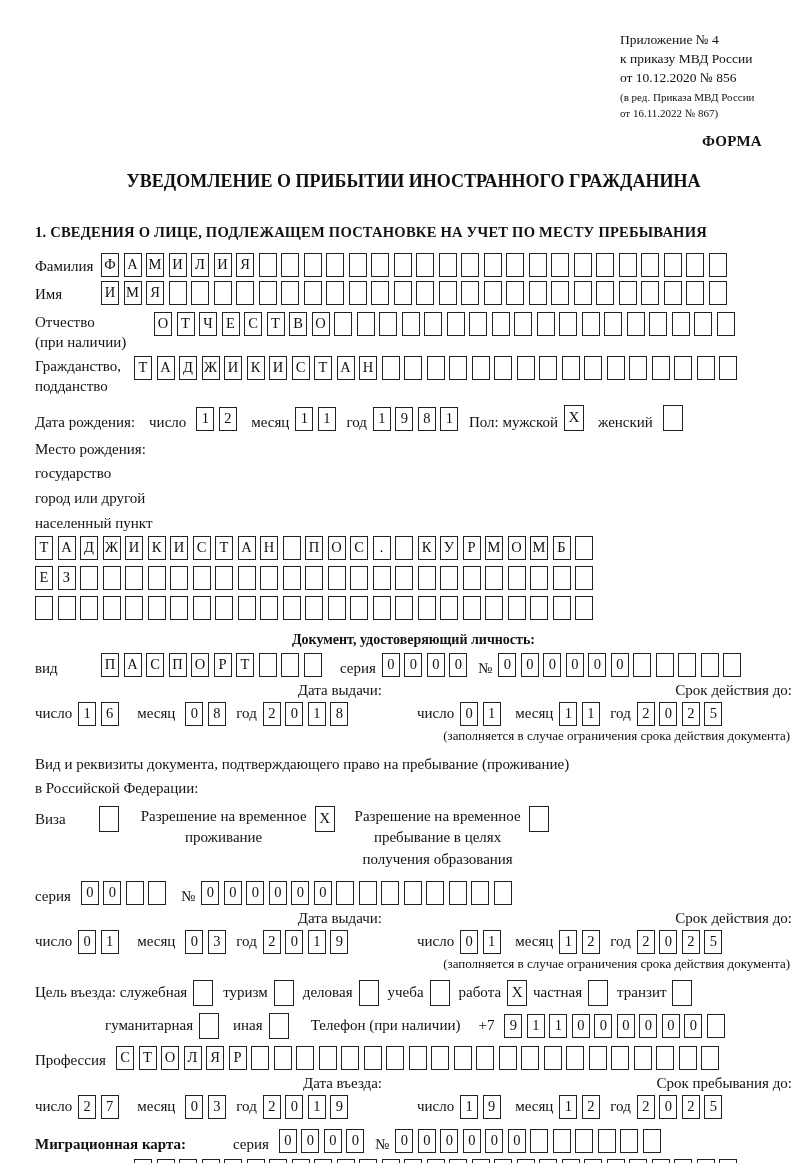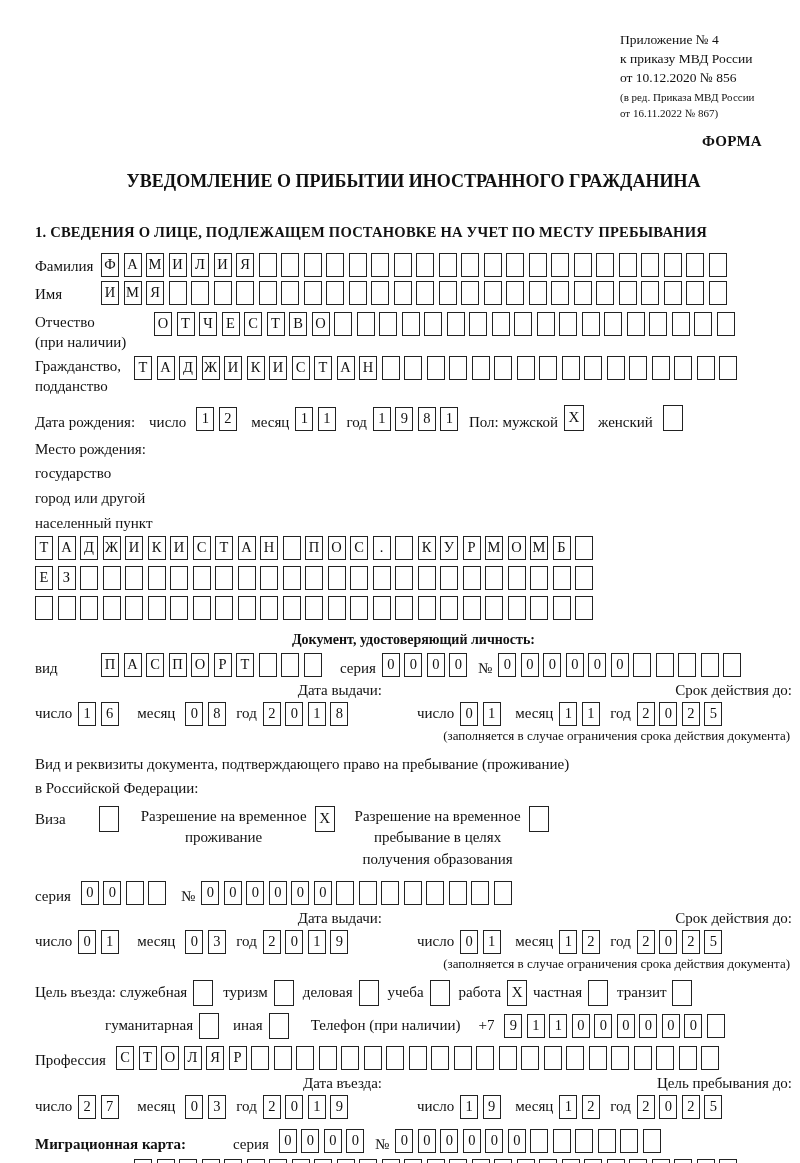--- a/index.html
+++ b/index.html
@@ -278,21 +278,21 @@
       <div class="dline">
         <span class="mr6">число</span>
         <span class="cells mr14"><span class="cell">2</span><span class="cell">7</span></span>
         <span class="mr10">месяц</span>
         <span class="cells mr6"><span class="cell">0</span><span class="cell">3</span></span>
         <span class="mr6">год</span>
         <span class="cells"><span class="cell">2</span><span class="cell">0</span><span class="cell">1</span><span class="cell">9</span></span>
       </div>
     </div>
     <div class="dcol2">
-      <div class="dhead">Цель пребывания до:</div>
+      <div class="dhead">Срок пребывания до:</div>
       <div class="dline" style="padding-left:35px;">
         <span class="mr6">число</span>
         <span class="cells mr10"><span class="cell">1</span><span class="cell">9</span></span>
         <span class="mr6">месяц</span>
         <span class="cells mr6"><span class="cell">1</span><span class="cell">2</span></span>
         <span class="mr6">год</span>
         <span class="cells"><span class="cell">2</span><span class="cell">0</span><span class="cell">2</span><span class="cell">5</span></span>
       </div>
     </div>
   </div>

